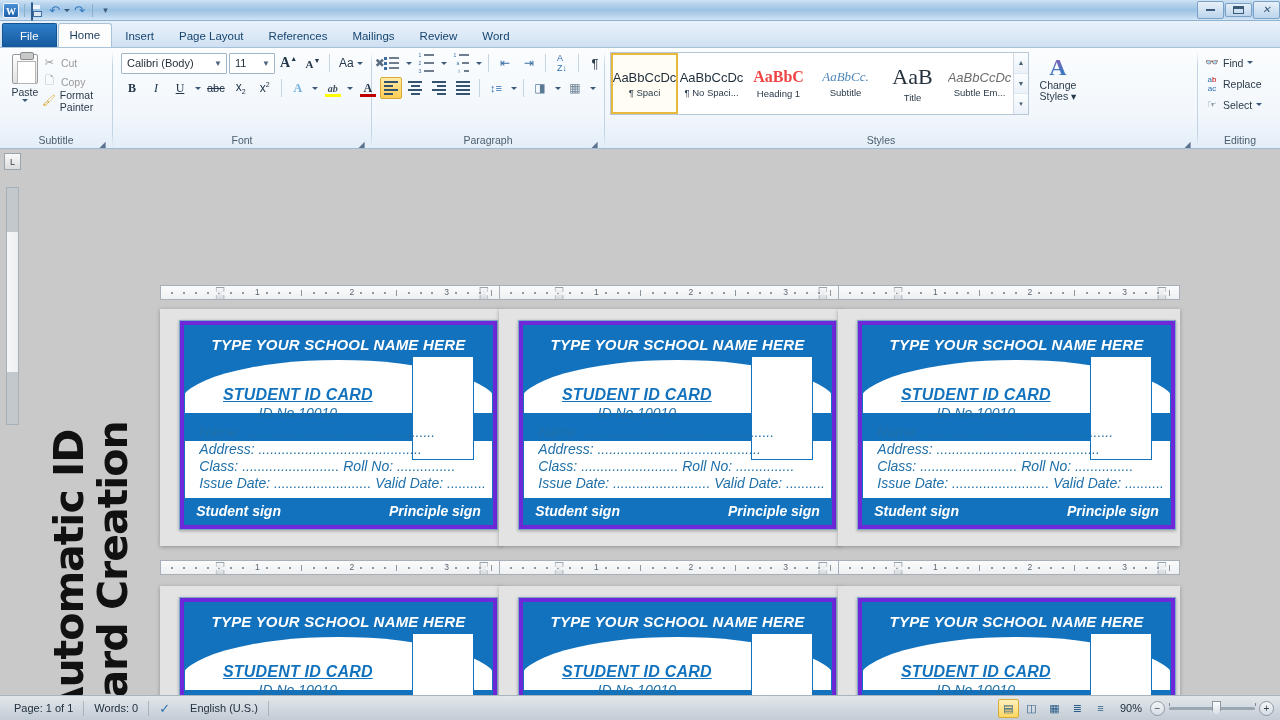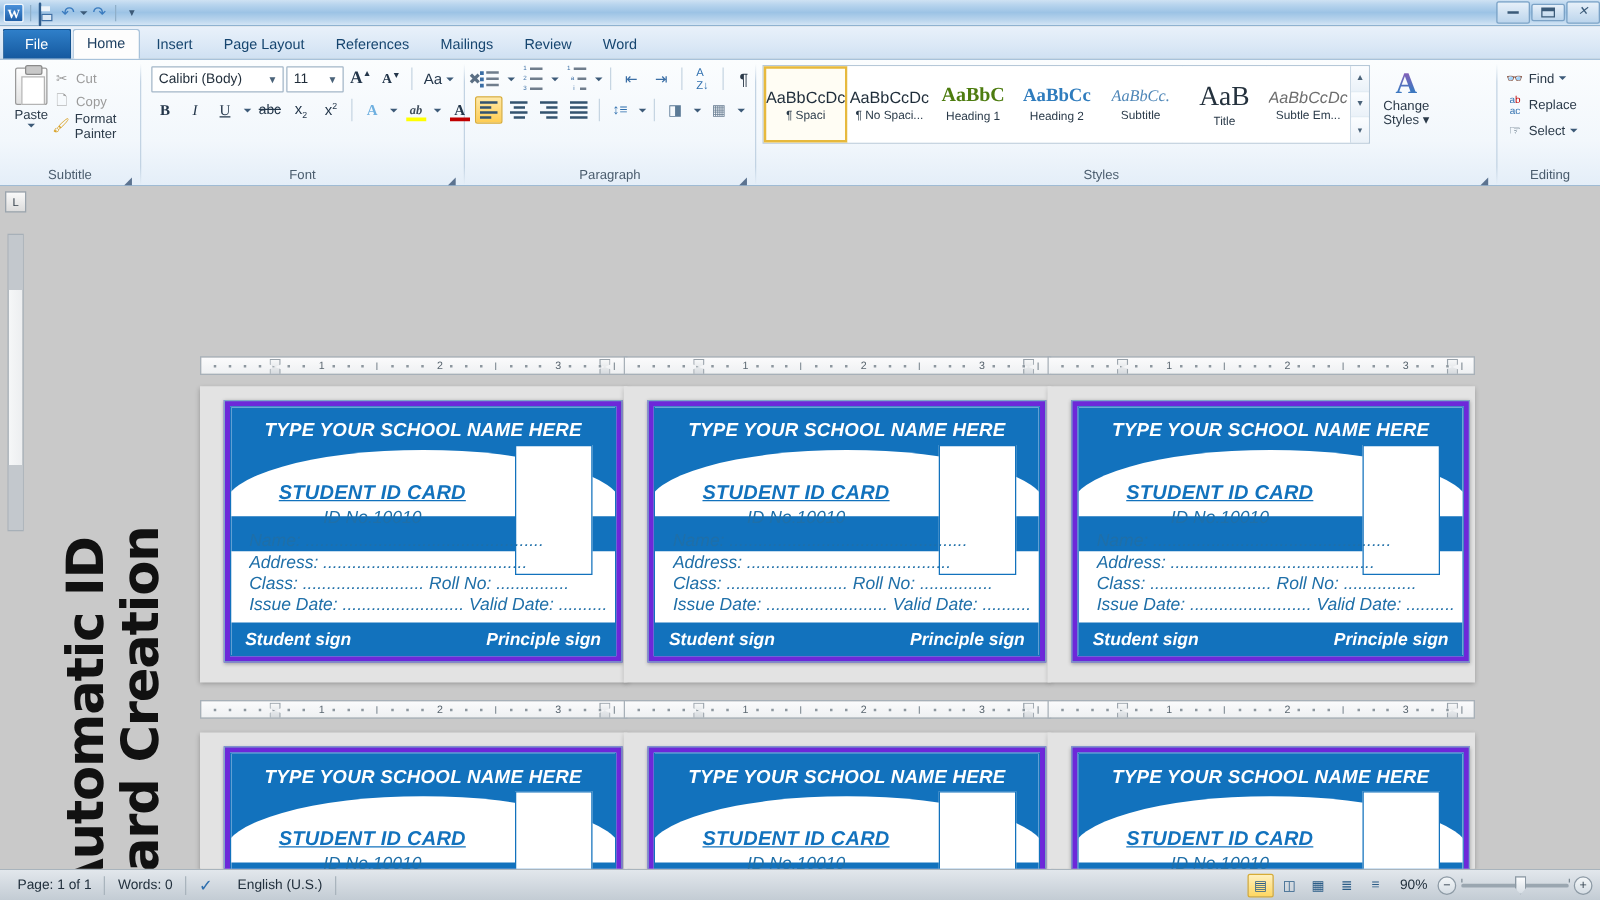--- a/index.html
+++ b/index.html
@@ -148,21 +148,21 @@
   .g-styles { flex: 1; min-width: 0; }
   .g-styles .grp-body { padding-left: 3px; align-items: flex-start; }
   .stylebox { display: flex; border: 1px solid #b6c8d8; background: #fff; height: 63px; }
   .stl {
     width: 67px; height: 61px; display: flex; flex-direction: column; align-items: center;
     justify-content: center; gap: 2px; border: 1px solid transparent; background: #fff;
   }
   .stl.sel { border: 2px solid #e7b93c; background: #fffdf4; }
   .stl .prev { font-size: 13px; color: #1f2d3a; white-space: nowrap; overflow: hidden; max-width: 64px; }
   .stl .nm { font-size: 9.5px; color: #2a3a49; white-space: nowrap; overflow: hidden; max-width: 64px; }
-  .stl.h1 .prev { font-family: "Liberation Serif", serif; font-weight: bold; font-size: 16px; color: #4d7c0f; }
+  .stl.h1 .prev { font-family: "Liberation Serif", serif; font-weight: bold; font-size: 16px; color: #ef4444; }
   .stl.h2 .prev { font-family: "Liberation Serif", serif; font-weight: bold; font-size: 15px; color: #2f7cbd; }
   .stl.ttl .prev { font-family: "Liberation Serif", serif; font-size: 22px; color: #24313d; }
   .stl.sub .prev { font-style: italic; color: #4f87b8; font-family:"Liberation Serif",serif;}
   .stl.sem .prev { font-style: italic; color: #6d6d6d; }
   .stl-scroll { width: 15px; display: flex; flex-direction: column; border-left: 1px solid #cddae6; }
   .stl-scroll div { flex: 1; display: flex; align-items: center; justify-content: center; font-size: 7px; color: #4a6279; border-bottom: 1px solid #dce7f1; background: linear-gradient(180deg,#fbfdff,#eaf1f8); }
   .chgstyles { width: 58px; display:flex; flex-direction:column; align-items:center; padding-top:2px; }
   .chg-ic { font-size: 24px; font-family:"Liberation Serif",serif; font-weight:bold; line-height:26px; background: linear-gradient(180deg,#9b59b6 0%,#3d78c0 70%); -webkit-background-clip: text; background-clip: text; color: transparent; }
   .chg-t { font-size: 10.5px; color: #2b3a49; text-align: center; line-height: 11px; }
 
@@ -570,24 +570,20 @@
             <span class="prev">AaBbCcDc</span>
             <span class="nm">¶ Spaci</span>
           </div>
           <div class="stl">
             <span class="prev">AaBbCcDc</span>
             <span class="nm">¶ No Spaci...</span>
           </div>
           <div class="stl h1">
             <span class="prev">AaBbC</span>
             <span class="nm">Heading 1</span>
-          </div>
-          <div class="stl h2">
-            <span class="prev">AaBbCc</span>
-            <span class="nm">Heading 2</span>
           </div>
           <div class="stl sub">
             <span class="prev">AaBbCc.</span>
             <span class="nm">Subtitle</span>
           </div>
           <div class="stl ttl">
             <span class="prev">AaB</span>
             <span class="nm">Title</span>
           </div>
           <div class="stl sem">

